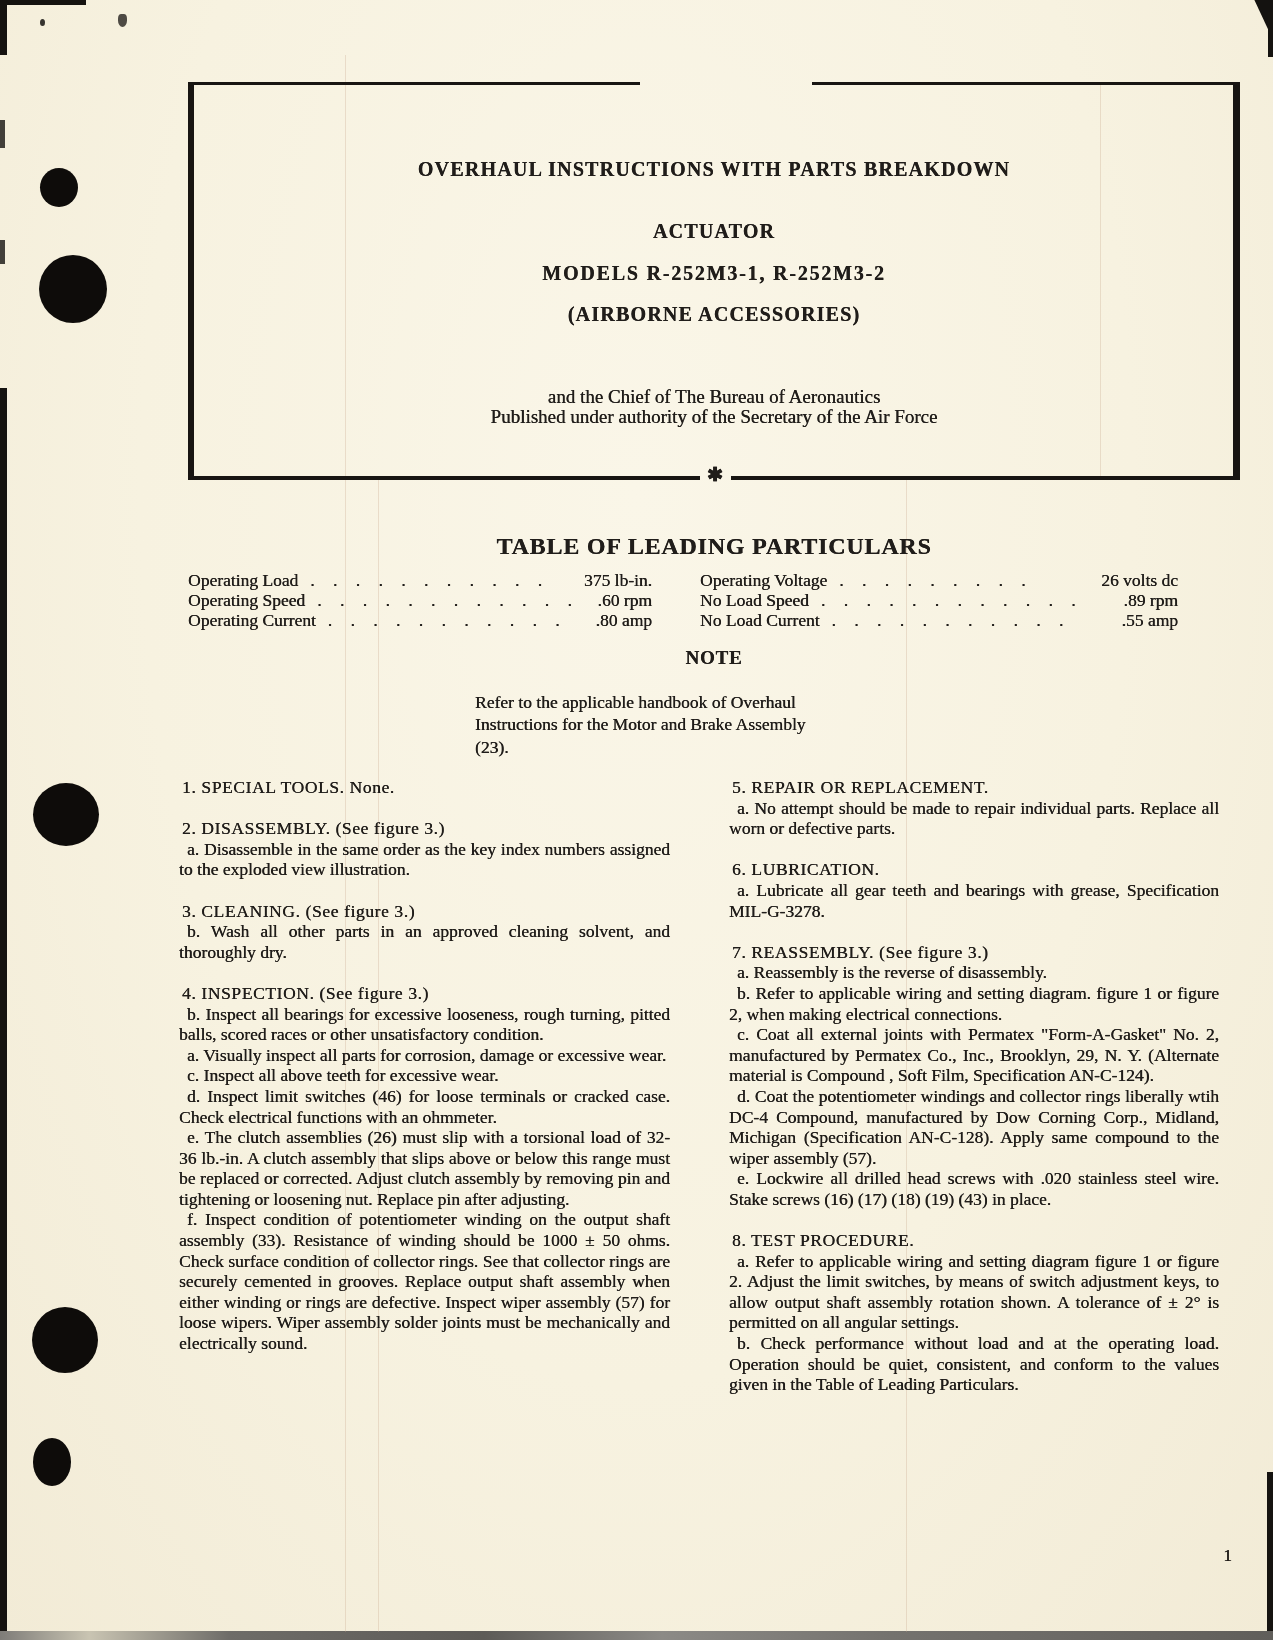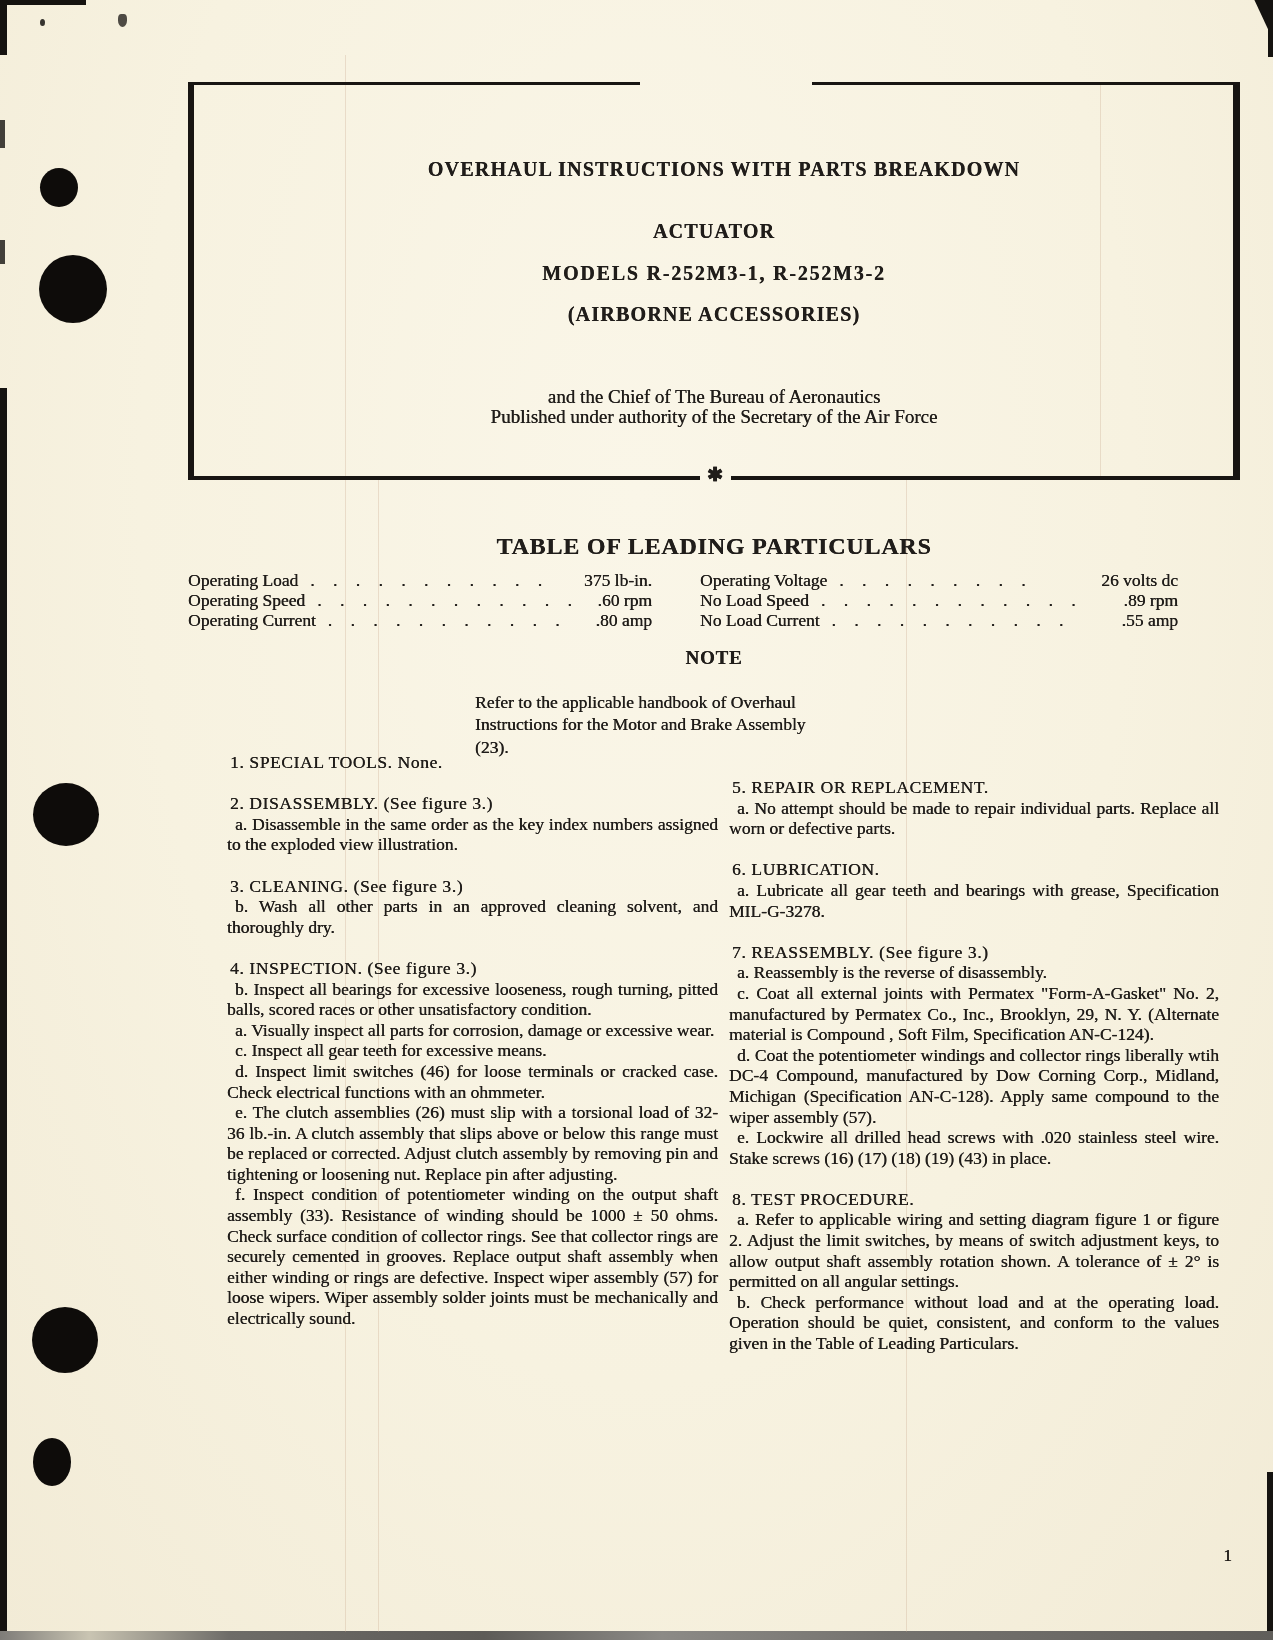--- a/index.html
+++ b/index.html
@@ -86,21 +86,21 @@
   <div class="abs punch" style="left:33px;top:1438px;width:38px;height:48px;"></div>
 
   <div class="abs hline" style="left:188px;top:82px;width:6px;height:398px;"></div>
   <div class="abs hline" style="left:1233px;top:84px;width:7px;height:396px;"></div>
   <div class="abs hline" style="left:188px;top:82px;width:452px;height:3px;"></div>
   <div class="abs hline" style="left:812px;top:82px;width:428px;height:3px;"></div>
   <div class="abs hline" style="left:188px;top:476px;width:512px;height:4px;"></div>
   <div class="abs hline" style="left:731px;top:476px;width:509px;height:4px;"></div>
   <div class="abs divider-star">✱</div>
 
-  <div class="abs center h-title" style="top:158px;padding-left:10px;">OVERHAUL INSTRUCTIONS WITH PARTS BREAKDOWN</div>
+  <div class="abs center h-title" style="top:158px;">OVERHAUL INSTRUCTIONS WITH PARTS BREAKDOWN</div>
   <div class="abs center h-title" style="top:220px;">ACTUATOR</div>
   <div class="abs center h-title" style="top:262px;letter-spacing:1.8px;">MODELS R-252M3-1, R-252M3-2</div>
   <div class="abs center h-title" style="top:303px;">(AIRBORNE ACCESSORIES)</div>
   <div class="abs center h-pub">
     <div>and the Chief of The Bureau of Aeronautics</div>
     <div>Published under authority of the Secretary of the Air Force</div>
   </div>
 
   <div class="abs center tlp-title">TABLE OF LEADING PARTICULARS</div>
 
@@ -140,55 +140,56 @@
     </div>
   </div>
 
   <div class="abs center note-title">NOTE</div>
   <div class="abs note-body">
     <div>Refer to the applicable handbook of Overhaul</div>
     <div>Instructions for the Motor and Brake Assembly</div>
     <div>(23).</div>
   </div>
 
-  <div class="abs col" style="left:179px;top:752px;width:491px;margin-left:48px;">
+  <div class="abs col" style="left:179px;top:777px;width:491px;">
     <div class="sec">
       <p class="h">1.  SPECIAL TOOLS.  None.</p>
     </div>
     <div class="sec">
       <p class="h">2.  DISASSEMBLY.  (See figure 3.)</p>
       <p class="para">a.  Disassemble in the same order as the key index numbers assigned to the exploded view illustration.</p>
     </div>
     <div class="sec">
       <p class="h">3.  CLEANING.  (See figure 3.)</p>
       <p class="para">b.  Wash all other parts in an approved cleaning solvent, and thoroughly dry.</p>
     </div>
     <div class="sec">
       <p class="h">4.  INSPECTION.  (See figure 3.)</p>
       <p class="para">b.  Inspect all bearings for excessive looseness, rough turning, pitted balls, scored races or other unsatisfactory condition.</p>
       <p class="para">a.  Visually inspect all parts for corrosion, damage or excessive wear.</p>
-      <p class="para">c.  Inspect all gear teeth for excessive means.</p>
+      <p class="para">c.  Inspect all above teeth for excessive wear.</p>
       <p class="para">d.  Inspect limit switches (46) for loose terminals or cracked case.  Check electrical functions with an ohmmeter.</p>
       <p class="para">e.  The clutch assemblies (26) must slip with a torsional load of 32-36 lb.-in.  A clutch assembly that slips above or below this range must be replaced or corrected.  Adjust clutch assembly by removing pin and tightening or loosening nut.  Replace pin after adjusting.</p>
       <p class="para">f.  Inspect condition of potentiometer winding on the output shaft assembly (33).  Resistance of winding should be 1000 ± 50 ohms.  Check surface condition of collector rings.  See that collector rings are securely cemented in grooves.  Replace output shaft assembly when either winding or rings are defective.  Inspect wiper assembly (57) for loose wipers.  Wiper assembly solder joints must be mechanically and electrically sound.</p>
     </div>
   </div>
 
   <div class="abs col" style="left:729px;top:777px;width:490px;">
     <div class="sec">
       <p class="h">5.  REPAIR OR REPLACEMENT.</p>
       <p class="para">a.  No attempt should be made to repair individual parts.  Replace all worn or defective parts.</p>
     </div>
     <div class="sec">
       <p class="h">6.  LUBRICATION.</p>
       <p class="para">a.  Lubricate all gear teeth and bearings with grease, Specification MIL-G-3278.</p>
     </div>
     <div class="sec">
       <p class="h">7.  REASSEMBLY.  (See figure 3.)</p>
       <p class="para">a.  Reassembly is the reverse of disassembly.</p>
+      <p class="para">b.  Refer to applicable wiring and setting diagram. figure 1 or figure 2, when making electrical connections.</p>
       <p class="para">c.  Coat all external joints with Permatex "Form-A-Gasket" No. 2, manufactured by Permatex Co., Inc., Brooklyn, 29, N. Y. (Alternate material is Compound , Soft Film, Specification AN-C-124).</p>
       <p class="para">d.  Coat the potentiometer windings and collector rings liberally wtih DC-4 Compound, manufactured by Dow Corning Corp., Midland, Michigan (Specification AN-C-128).  Apply same compound to the wiper assembly (57).</p>
       <p class="para">e.  Lockwire all drilled head screws with .020 stainless steel wire.  Stake screws (16) (17) (18) (19) (43) in place.</p>
     </div>
     <div class="sec">
       <p class="h">8.  TEST PROCEDURE.</p>
       <p class="para">a.  Refer to applicable wiring and setting diagram figure 1 or figure 2.  Adjust the limit switches, by means of switch adjustment keys, to allow output shaft assembly rotation shown.  A tolerance of ± 2° is permitted on all angular settings.</p>
       <p class="para">b.  Check performance without load and at the operating load.  Operation should be quiet, consistent, and conform to the values given in the Table of Leading Particulars.</p>
     </div>
   </div>

